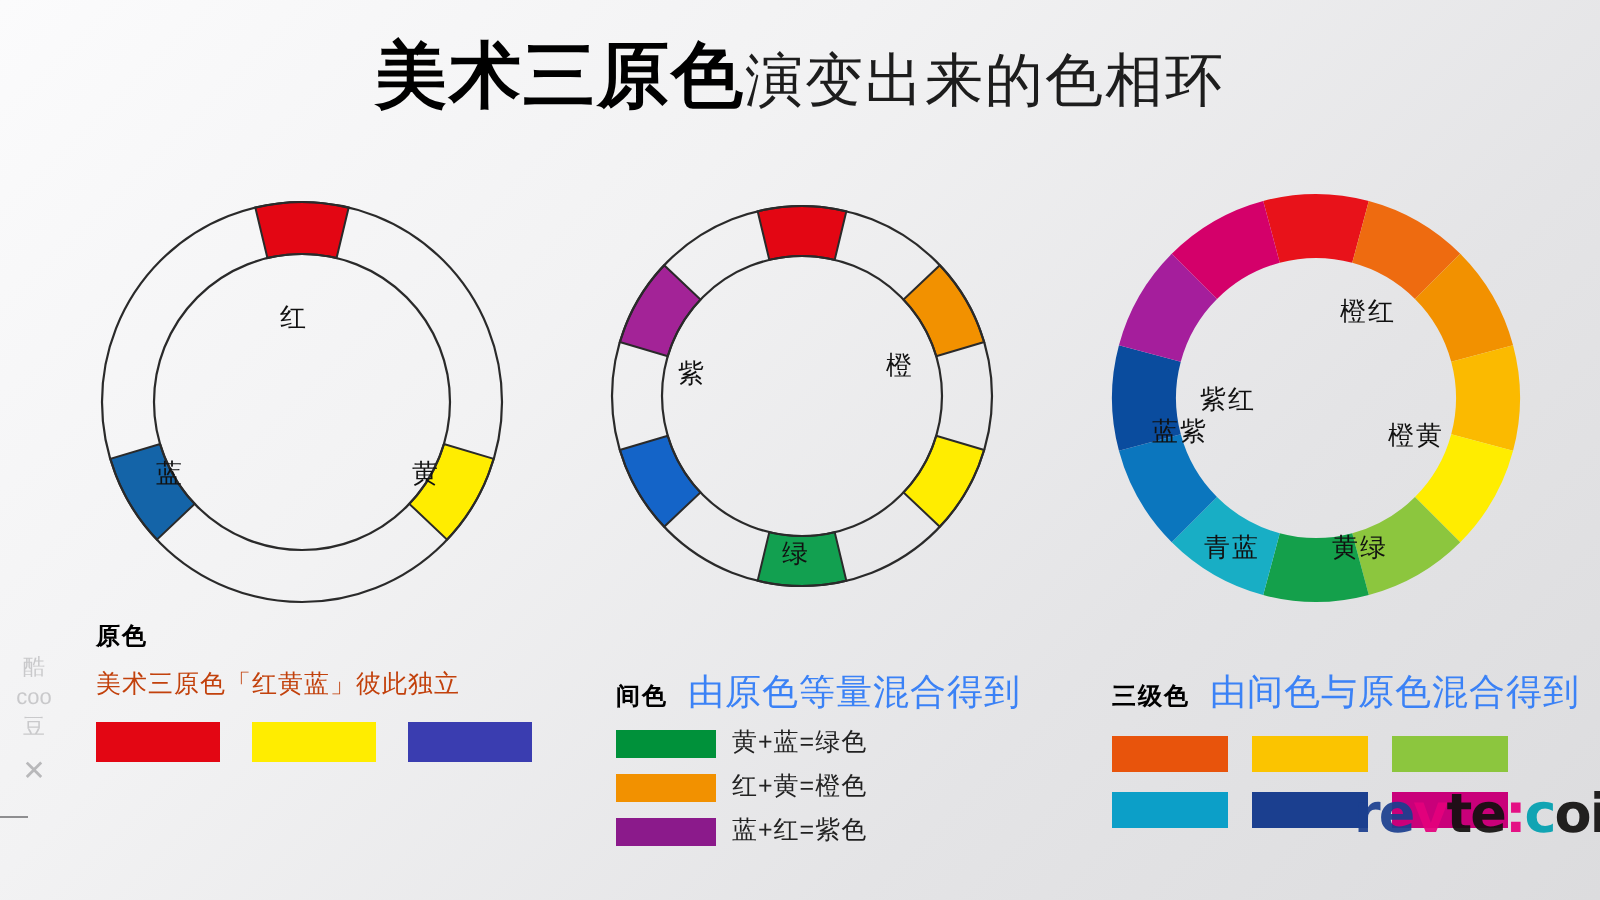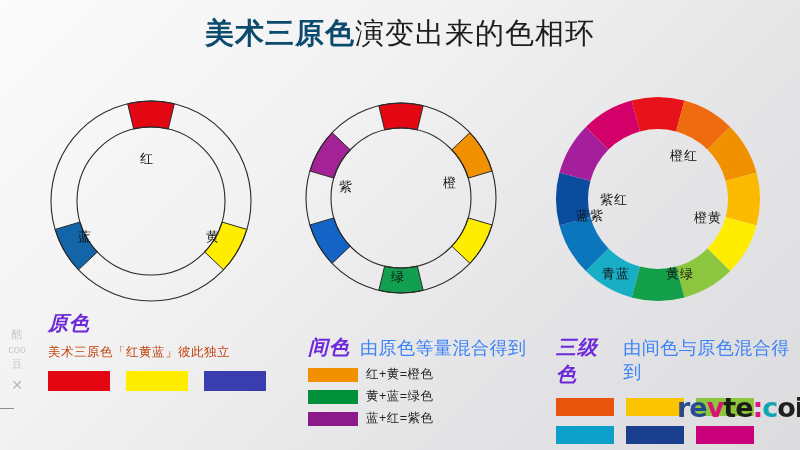--- a/index.html
+++ b/index.html
@@ -12,24 +12,24 @@
   }
 
   
   #title-bar {
     position: absolute;
     top: 14px; left: 0; width: 800px;
     text-align: center;
     white-space: nowrap;
   }
   #title-bar .t-bold {
-    font-size: 29px;
+    font-size: 36px;
     font-weight: bold;
     letter-spacing: 1px;
-    color: #0c4a6e;
+    color: #000000;
   }
   #title-bar .t-reg {
     font-size: 29px;
     font-weight: 400;
     letter-spacing: 1px;
     color: #1d1d1d;
   }
 
   
   .wheel { position: absolute; }
@@ -42,25 +42,24 @@
     letter-spacing: 1px;
   }
 
   #wheel-1 { left: 48px;  top: 98px;  width: 206px; height: 206px; }
   #wheel-2 { left: 303px; top: 100px; width: 196px; height: 196px; }
   #wheel-3 { left: 554px; top: 95px;  width: 208px; height: 208px; }
 
   
   .legend { position: absolute; }
   .legend-title {
-    font-size: 20px;
+    font-size: 12px;
     font-weight: bold;
-    color: #6d28d9;
-    letter-spacing: 1px;
-    font-style: italic;
+    color: #000000;
+    letter-spacing: 1px;
   }
   .legend-sub {
     font-size: 18px;
     color: #3b82f6;
     letter-spacing: .5px;
   }
   .legend-line {
     font-size: 12.5px;
     color: #c2410c;
     letter-spacing: .5px;
@@ -206,26 +205,26 @@
     </div>
 </div>
 
 <div class="legend" id="legend-2">
   <div class="hdr">
     <span class="legend-title">间色</span>
     <span class="legend-sub">由原色等量混合得到</span>
   </div>
   <div class="sec-rows">
       <div class="sw-row">
+        <span class="swatch" style="background: rgb(0, 145, 58);"></span>
+        <span class="sw-text">黄+蓝=绿色</span>
+      </div>
+      <div class="sw-row">
         <span class="swatch" style="background: rgb(242, 145, 0);"></span>
         <span class="sw-text">红+黄=橙色</span>
-      </div>
-      <div class="sw-row">
-        <span class="swatch" style="background: rgb(0, 145, 58);"></span>
-        <span class="sw-text">黄+蓝=绿色</span>
       </div>
       <div class="sw-row">
         <span class="swatch" style="background: rgb(139, 26, 139);"></span>
         <span class="sw-text">蓝+红=紫色</span>
       </div>
     </div>
 </div>
 
 <div class="legend" id="legend-3">
   <div class="hdr">

